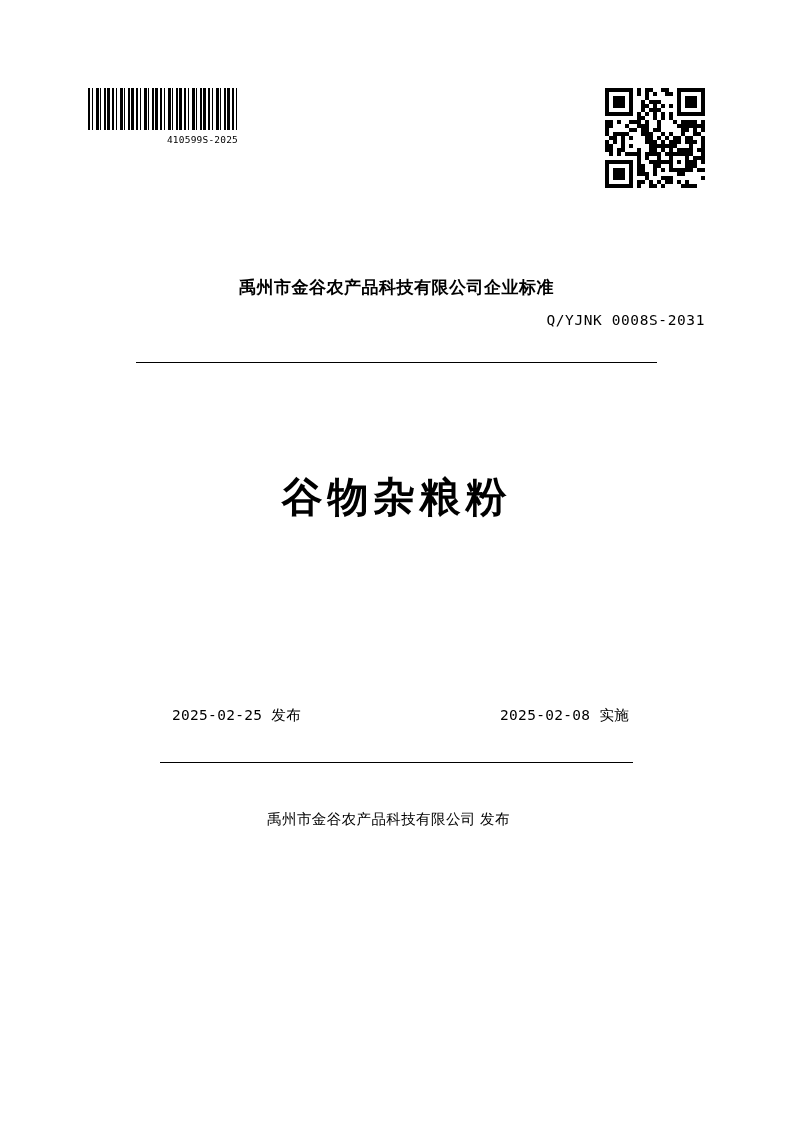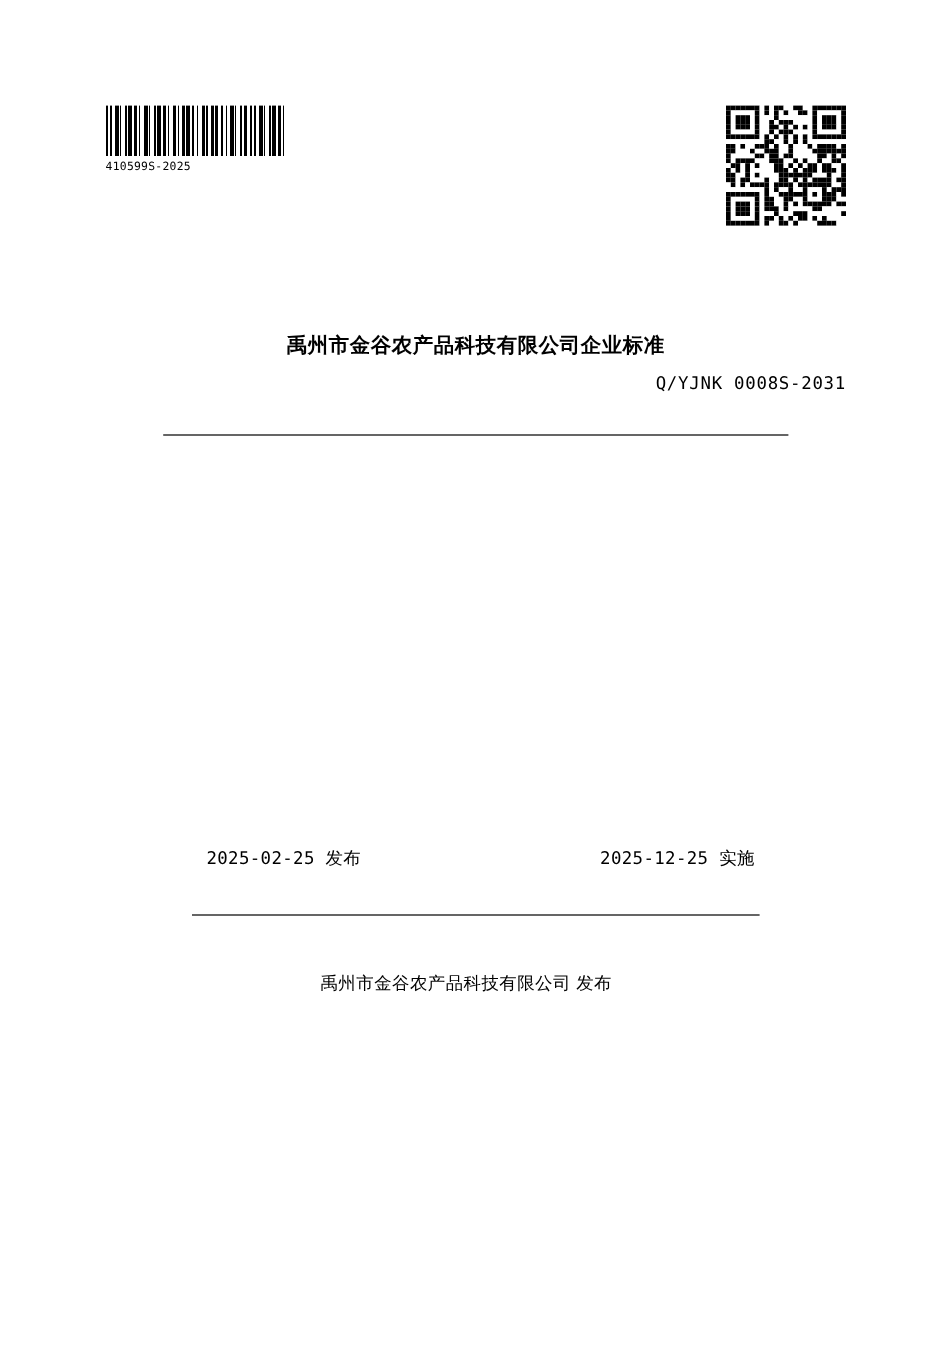--- a/index.html
+++ b/index.html
@@ -47,21 +47,21 @@
         #000 12px, #000 13px,
         #fff 13px, #fff 16px,
         #000 16px, #000 18px,
         #fff 18px, #fff 19px,
         #000 19px, #000 22px,
         #fff 22px, #fff 24px
       );
   }
   .barcode-number {
     margin-top: 4px;
-    text-align: left;
+    text-align: right;
     font-family: "DejaVu Sans Mono", monospace;
     font-size: 9.5px;
     letter-spacing: 0.2px;
     color: #000;
   }
 
   
   .qr-block {
     position: absolute;
     right: 88px;
@@ -796,23 +796,24 @@
         <i class="off"></i>
         <i class="off"></i>
       </div>
   </div>
 
   <div class="company-standard-title">禹州市金谷农产品科技有限公司企业标准</div>
   <div class="standard-number">Q/YJNK 0008S-2031</div>
 
   <div class="rule-top"></div>
 
+  <div class="product-title">谷物杂粮粉</div>
 
   <div class="dates-row">
     <div class="date-item date-left">2025-02-25 发布</div>
-    <div class="date-item date-right">2025-12-25 实施</div>
+    <div class="date-item date-right">2025-02-08 实施</div>
   </div>
 
   <div class="rule-bottom"></div>
 
   <div class="publisher">禹州市金谷农产品科技有限公司  发布</div>
 
 </div>
 
 </body></html>

